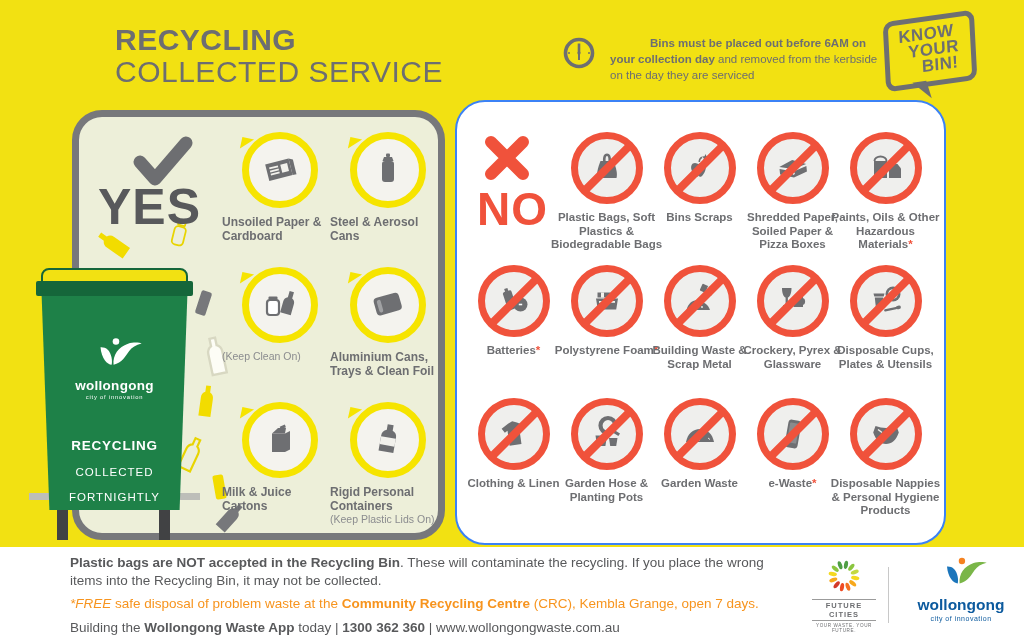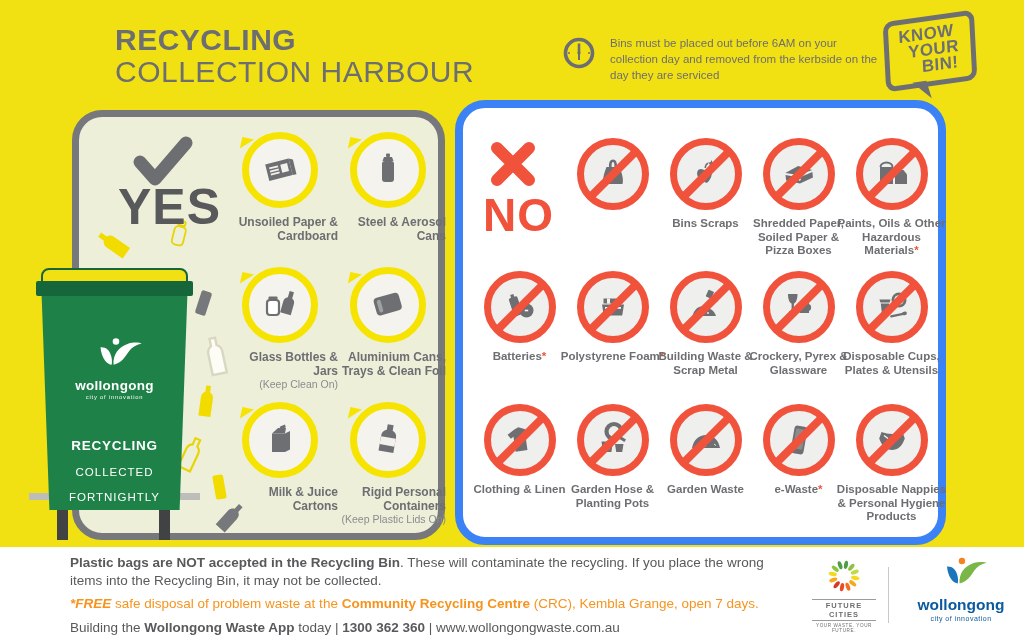--- a/index.html
+++ b/index.html
@@ -5,37 +5,37 @@
   html,body{margin:0;padding:0;}
   body{width:1024px;height:642px;position:relative;overflow:hidden;
        font-family:"Liberation Sans",sans-serif;background:#fff;}
   .poster{position:absolute;left:0;top:0;width:1024px;height:547px;background:#F2E112;}
   
   .title{position:absolute;left:115px;top:24px;color:#6D6E71;line-height:1.05;}
   .title .t1{font-size:30px;font-weight:800;letter-spacing:.5px;}
   .title .t2{font-size:30px;font-weight:300;letter-spacing:.5px;}
   .notice{position:absolute;left:610px;top:35px;width:278px;font-size:11.5px;
           color:#6D6E71;line-height:1.4;}
-  .notice b{font-weight:400;}
+  .notice b{font-weight:700;margin-left:40px;}
   .clock{position:absolute;left:562px;top:36px;width:34px;height:34px;}
   .badge{position:absolute;left:884px;top:16px;transform:rotate(-8deg) skewX(-5deg);
          border:5px solid #6E6F72;border-radius:10px;padding:5px 12px 7px 10px;color:#6E6F72;}
   .badge div{font-size:17px;font-weight:800;line-height:.95;letter-spacing:.5px;}
   .badge .b2{margin-left:9px}.badge .b3{margin-left:22px}
   .badge .tail{position:absolute;left:28px;bottom:-17px;width:0;height:0;border:0;padding:0;
          border-left:6px solid transparent;border-right:8px solid transparent;
          border-top:18px solid #6E6F72;transform:skewX(35deg);}
   
   .yes-panel{position:absolute;left:72px;top:110px;width:373px;height:430px;background:#EDEFD9;
              border:7px solid #77787B;border-radius:30px;box-sizing:border-box;}
   .yes-check{position:absolute;left:132px;top:136px;width:62px;height:52px;}
-  .yes-word{position:absolute;left:118px;top:178px;font-size:50px;font-weight:800;color:#58595B;letter-spacing:1px;}
+  .yes-word{position:absolute;left:98px;top:178px;font-size:50px;font-weight:800;color:#58595B;letter-spacing:1px;}
   .yes-grid{position:absolute;left:228px;top:132px;width:212px;display:grid;
             grid-template-columns:104px 104px;column-gap:4px;row-gap:0;}
-  .yes-item{height:135px;text-align:right;}
+  .yes-item{height:135px;text-align:left;}
   .ring{position:relative;width:62px;height:62px;margin:0 auto 7px auto;border:7px solid #F6E400;
         border-radius:50%;background:#F4F3EE;}
   .ring .notch{position:absolute;left:-11px;top:-11px;width:17px;height:17px;background:#EDEFD9;
         transform:rotate(45deg);}
   .ring .arrowhead{position:absolute;left:-8px;top:-1px;width:0;height:0;
         border-top:12px solid #F6E400;border-right:12px solid transparent;transform:rotate(12deg);}
   .item-icon{position:absolute;left:50%;top:50%;width:44px;height:44px;transform:translate(-50%,-50%);}
   .item-icon svg{width:100%;height:100%;}
   .item-label{font-size:12px;font-weight:800;color:#6D6E71;line-height:1.18;width:116px;margin-left:-6px;}
   .item-sub{font-size:10.5px;font-weight:400;color:#8B8C8F;line-height:1.15;width:116px;margin-left:-6px;}
@@ -50,59 +50,59 @@
   .bin .body{position:absolute;left:4px;top:28px;width:155px;height:214px;background:#1E8148;
              clip-path:polygon(3% 0,97% 0,92% 100%,8% 100%);text-align:center;color:#fff;}
   .bin .blogo{width:58px;height:40px;margin:40px auto 0 auto;}
   .bin .bname{font-size:13.5px;font-weight:800;letter-spacing:.3px;margin-top:-2px;}
   .bin .btag{font-size:5.8px;letter-spacing:.8px;margin-top:1px;}
   .bin .l1{font-size:13.5px;font-weight:800;letter-spacing:.8px;margin-top:38px;}
   .bin .l2,.bin .l3{font-size:11.5px;font-weight:400;letter-spacing:1px;margin-top:13px;}
   .decor{position:absolute;z-index:1;}
   
   .no-panel{position:absolute;left:455px;top:100px;width:491px;height:445px;background:#fff;
-            border:8px solid #3b82f6;border-radius:30px;box-sizing:border-box;}
+            border:2px solid #3b82f6;border-radius:30px;box-sizing:border-box;}
   .no-grid{position:absolute;left:10px;top:14px;display:grid;grid-template-columns:repeat(5,93px);}
   .no-header{width:93px;height:133px;position:relative;}
   .no-x{position:absolute;left:14px;top:16px;width:52px;height:52px;}
   .no-word{position:absolute;left:10px;top:66px;font-size:46px;font-weight:800;color:#F0523B;letter-spacing:1px;}
   .no-item{height:133px;text-align:center;padding-top:16px;box-sizing:border-box;}
   .no-ring{position:relative;width:58px;height:58px;margin:0 auto 7px auto;border:7px solid #F0523B;
            border-radius:50%;background:#EFEFED;}
   .no-ring .slash{position:absolute;left:50%;top:50%;width:66px;height:7.5px;background:#F0523B;
            border-radius:3px;transform:translate(-50%,-50%) rotate(-45deg);}
   .no-item .item-label{font-size:11.5px;width:112px;margin-left:-9.5px;}
   
   .footer{position:absolute;left:0;top:547px;width:872px;height:95px;background:#fff;}
   .ftext{position:absolute;left:70px;top:7px;width:712px;font-size:13.5px;color:#58595B;line-height:1.3;}
   .ftext p{margin:0 0 6px 0;}
   .ftext b{font-weight:800;}
   .orange{color:#F7941E;}
-  .orange .star{font-style:italic;font-weight:700;}
+  .orange .star{font-style:italic;font-weight:400;}
   .orange b{font-weight:800;}
   .flogos{position:absolute;left:812px;top:8px;width:205px;height:80px;}
   .harbour{position:absolute;left:0;top:2px;width:64px;text-align:center;color:#6D6E71;}
   .harbour svg{width:38px;height:38px;}
   .h-name{font-size:7.5px;font-weight:700;letter-spacing:1px;border-top:1px solid #9b9b9b;
           border-bottom:1px solid #9b9b9b;padding:1px 0;}
   .h-tag{font-size:4.6px;letter-spacing:.6px;margin-top:1.5px;}
   .fdiv{position:absolute;left:76px;top:12px;width:1px;height:56px;background:#C8C8C8;}
   .wlg{position:absolute;left:94px;top:0;width:110px;text-align:center;color:#0C5A9E;}
   .wlg svg{width:56px;height:40px;}
   .w-name{font-size:15.5px;font-weight:800;margin-top:-3px;}
   .w-tag{font-size:7px;letter-spacing:.5px;margin-top:1px;}
 </style>
 </head>
 <body>
 
 <div class="poster">
 
   <div class="title">
     <div class="t1">RECYCLING</div>
-    <div class="t2">COLLECTION HARBOUR</div>
+    <div class="t2">COLLECTED SERVICE</div>
   </div>
 
   <svg class="clock" viewBox="0 0 34 34">
     <circle cx="17" cy="17" r="13.5" fill="none" stroke="#6D6E71" stroke-width="3.6"></circle>
     <line x1="17" y1="17" x2="17" y2="7.5" stroke="#6D6E71" stroke-width="2.6"></line>
     <line x1="17" y1="17" x2="17" y2="24" stroke="#6D6E71" stroke-width="2"></line>
     <circle cx="17" cy="17" r="1.6" fill="#6D6E71"></circle>
     <circle cx="27" cy="17" r="1" fill="#6D6E71"></circle>
       <circle cx="7" cy="17" r="1" fill="#6D6E71"></circle>
   </svg>
@@ -159,21 +159,20 @@
           <div class="notch"></div>
           <div class="arrowhead"></div>
           <span class="item-icon"><svg viewBox="0 0 44 44" fill="#6E6F72">
               <rect x="9" y="17" width="12" height="15" rx="3" fill="#fff" stroke="#6E6F72" stroke-width="2.2"></rect>
               <rect x="10.5" y="13.5" width="9" height="3.5" rx="1"></rect>
               <g transform="rotate(16 30 21)">
                 <path d="M28 8h4.5v6.5c2.2 1 3.2 2.6 3.2 5.2V31h-11V19.7c0-2.6 1-4.2 3.3-5.2z"></path>
               </g>
             </svg></span>
         </div>
-        <div class="item-label">Glass Bottles &amp; Jars</div>
         <div class="item-sub">(Keep Clean On)</div>
       </div>
       <div class="yes-item">
         <div class="ring">
           <div class="notch"></div>
           <div class="arrowhead"></div>
           <span class="item-icon"><svg viewBox="0 0 44 44" fill="#6E6F72">
               <g transform="rotate(-16 22 22)">
                 <rect x="9" y="12" width="26" height="18" rx="4"></rect>
                 <rect x="12" y="14.5" width="4" height="13" rx="2" fill="#fff" opacity=".35"></rect>
@@ -268,20 +267,21 @@
         <div class="no-word">NO</div>
       </div>
     <div class="no-item">
           <div class="no-ring">
             <span class="item-icon"><svg viewBox="0 0 44 44" fill="#6E6F72">
                 <path d="M15.5 15c-3 7.5-4 12.5-3 17h19c1-4.5 0-9.5-3-17z"></path>
                 <path d="M18 15c-.3-4.4 1-7.5 4-7.5s4.3 3.1 4 7.5h-2.6c.2-3-.4-4.9-1.4-4.9s-1.6 1.9-1.4 4.9z"></path>
               </svg></span>
             <div class="slash"></div>
           </div>
+          <div class="item-label">Plastic Bags, Soft Plastics &amp; Biodegradable Bags</div>
         </div>
         <div class="no-item">
           <div class="no-ring">
             <span class="item-icon"><svg viewBox="0 0 44 44" fill="#6E6F72">
                 <path d="M27.5 8l1 2.3 2.5.3-1.9 1.7.5 2.5-2.1-1.3-2.2 1.3.5-2.5-1.8-1.7 2.5-.3z"></path>
                 <path d="M17 17c-3.4 0-4.6 3.4-3.4 7 1 3.2 3.2 6.8 5.2 6.8 1.3 0 1.7-.8 1.7-1.7 0 .9.4 1.7 1.7 1.7 2 0 4.2-3.6 5.2-6.8 1.2-3.6 0-7-3.4-7-1.7 0-2.4.9-3.5.9S18.7 17 17 17z"></path>
                 <path d="M20.5 16c0-2.5 1-4.5 3-5.5l.9 1.5c-1.6.8-2.3 2.2-2.3 4z"></path>
               </svg></span>
             <div class="slash"></div>
           </div>

